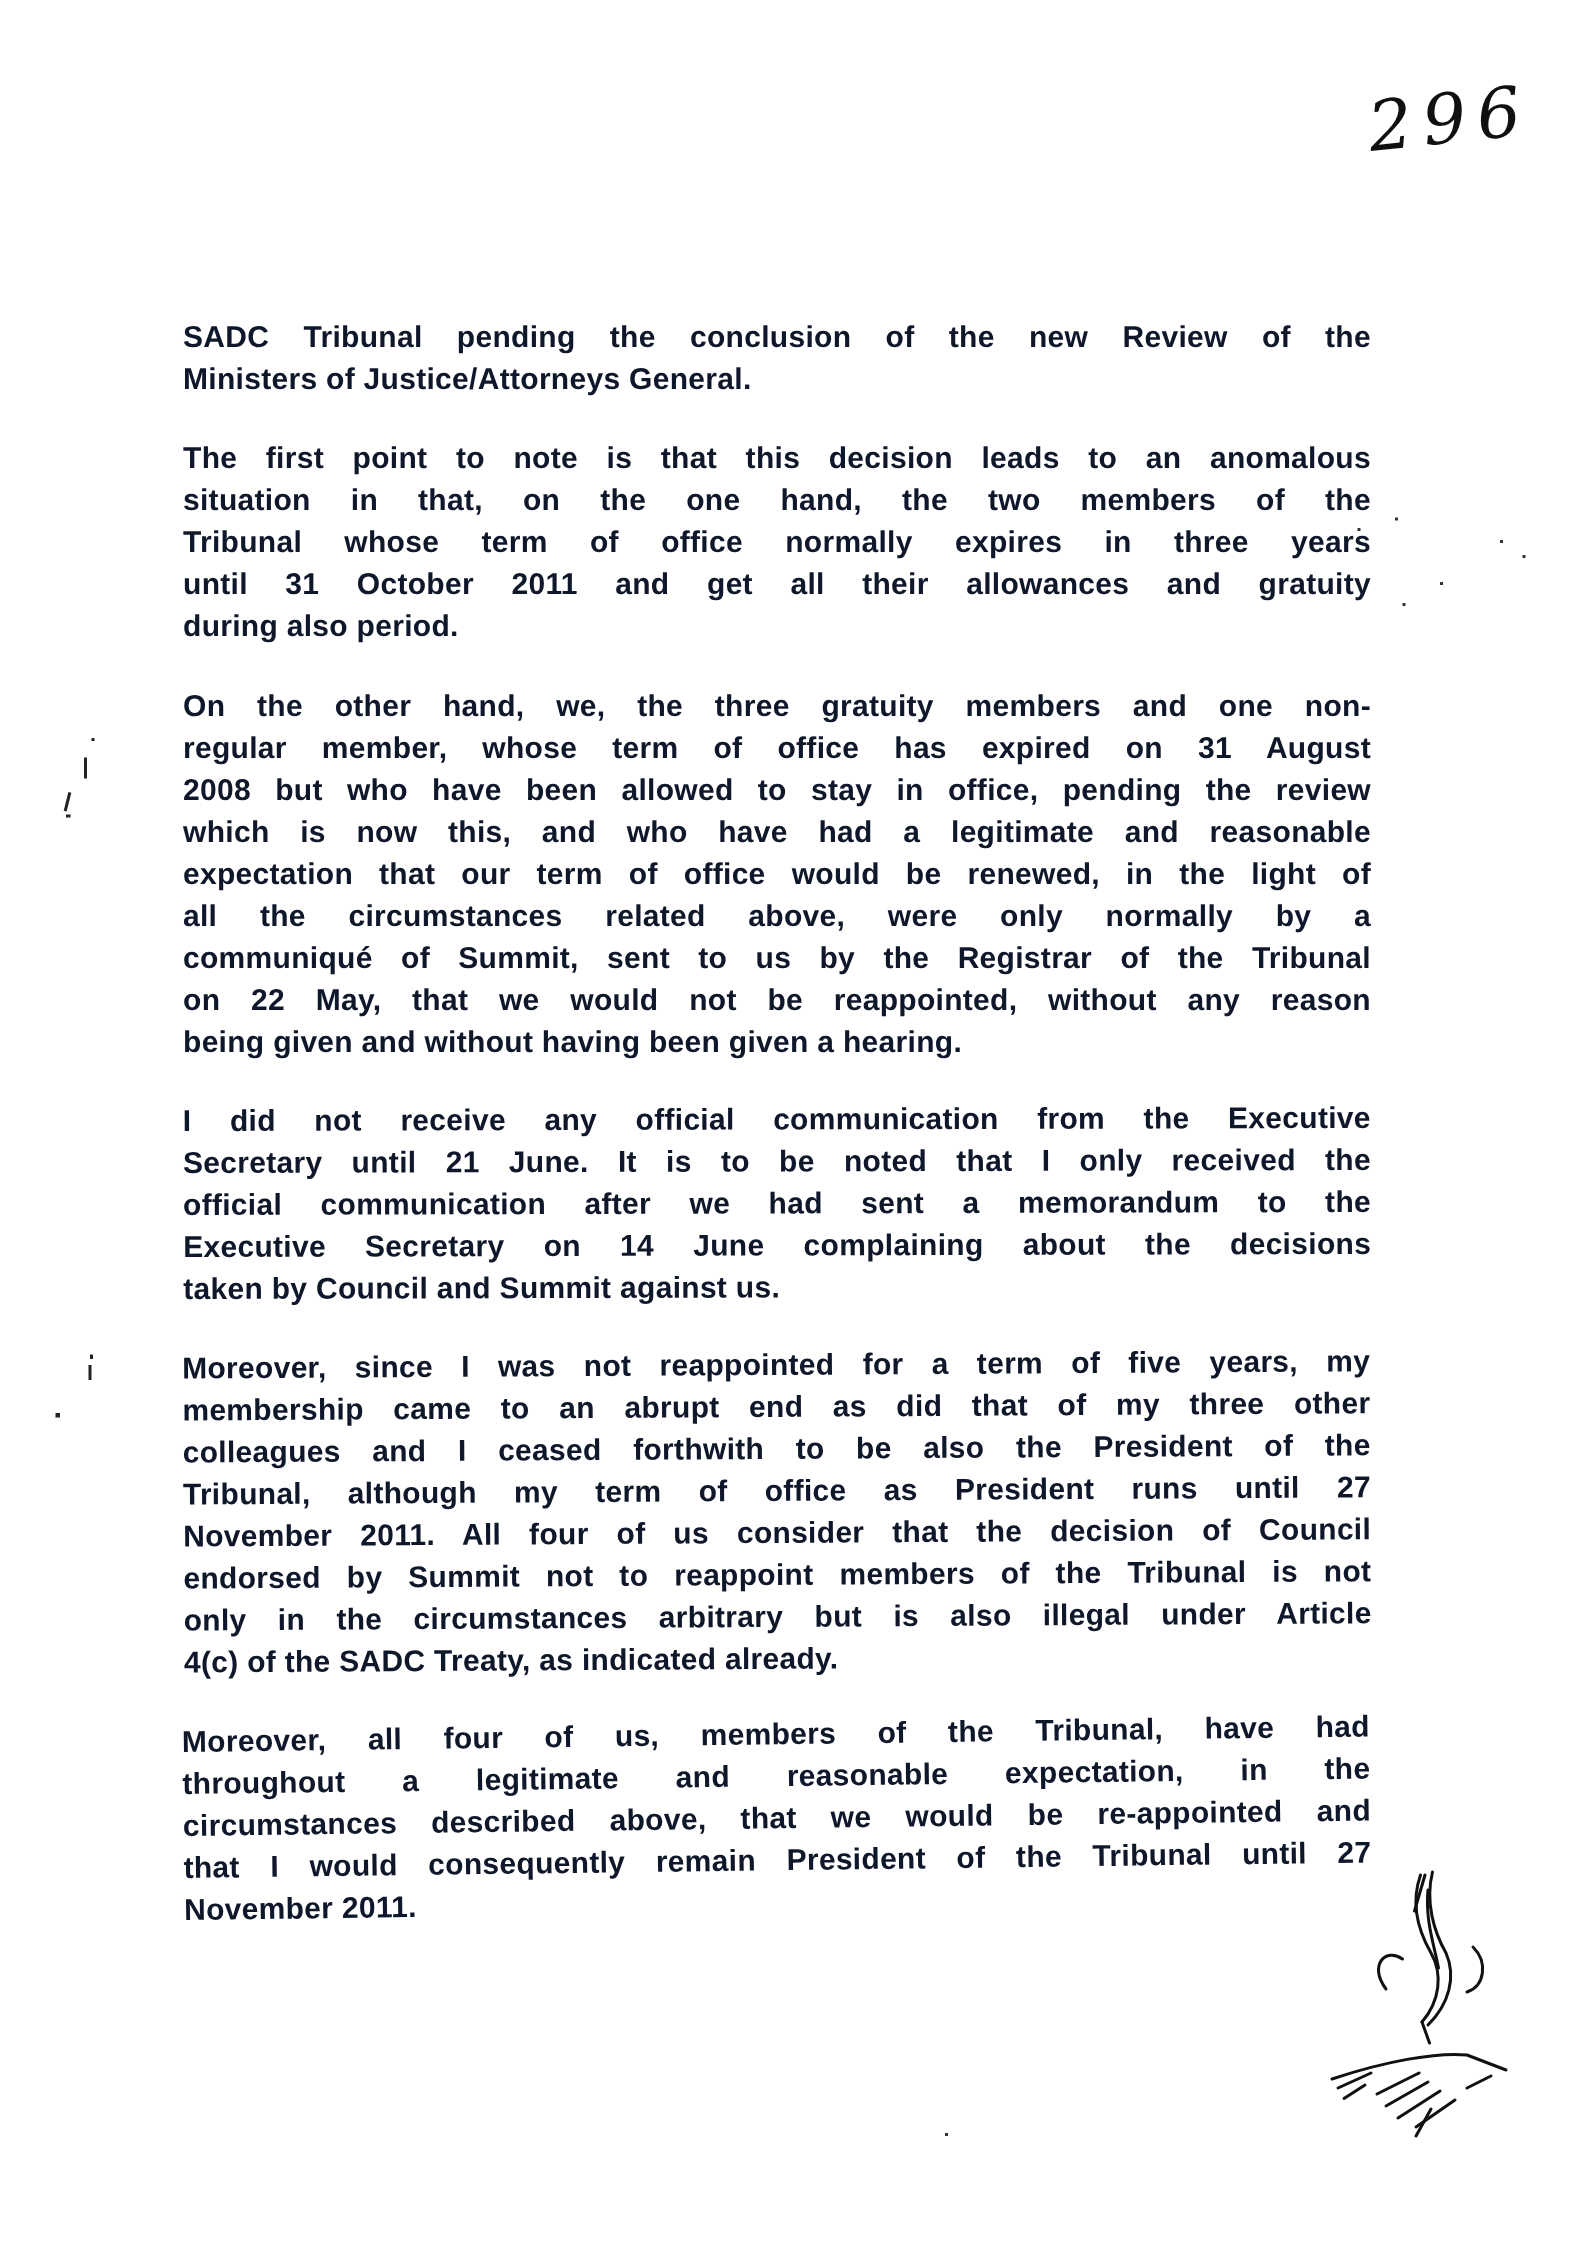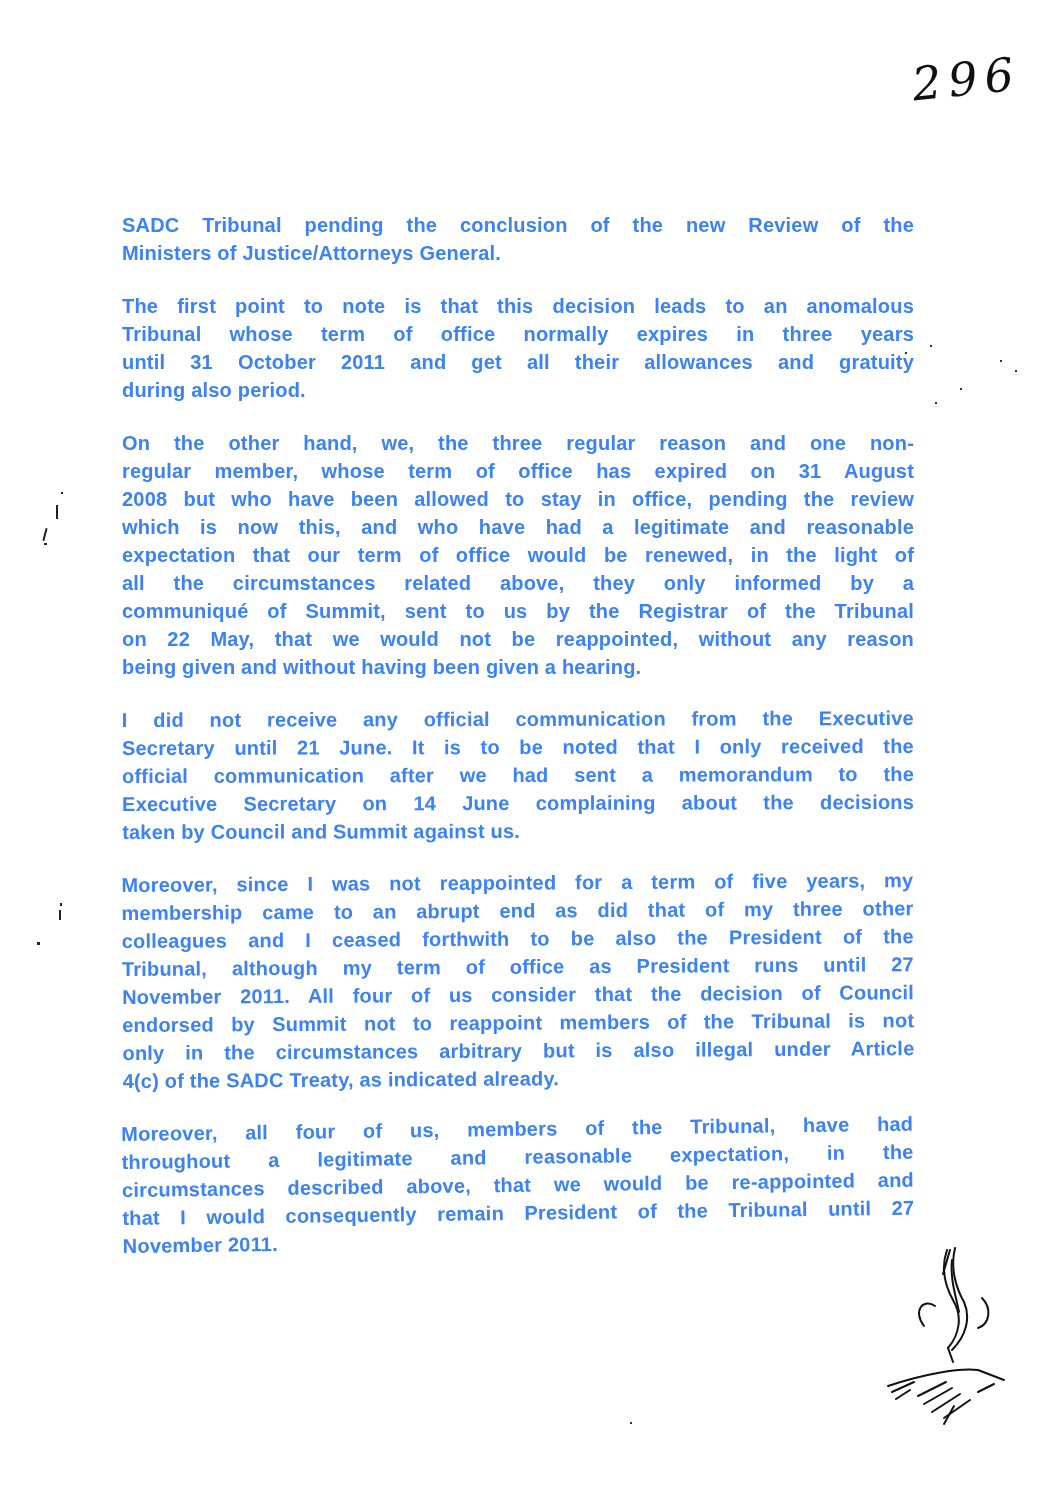--- a/index.html
+++ b/index.html
@@ -29,21 +29,21 @@
     transform: rotate(-6deg);
     white-space: nowrap;
   }
 
   
   .body-text {
     position: absolute;
     left: 122px;
     top: 211px;
     width: 792px;
-    color: #3b82f6;
+    color: #0f172a;
     font-weight: 700;
     font-size: 20px;
     line-height: 28px;
     letter-spacing: 0.2px;
   }
   .para {
     margin: 0 0 25px 0;
     transform-origin: left center;
   }
   
@@ -90,31 +90,32 @@
 
   <div class="page-number">296</div>
 
   <div class="body-text">
       <p class="para">
         <span class="line">SADC Tribunal pending the conclusion of the new Review of the</span>
         <span class="line last">Ministers of Justice/Attorneys General.</span>
       </p>
       <p class="para">
         <span class="line">The first point to note is that this decision leads to an anomalous</span>
+        <span class="line">situation in that, on the one hand, the two members of the</span>
         <span class="line">Tribunal whose term of office normally expires in three years</span>
         <span class="line">until 31 October 2011 and get all their allowances and gratuity</span>
         <span class="line last">during also period.</span>
       </p>
       <p class="para">
-        <span class="line">On the other hand, we, the three regular reason and one non-</span>
+        <span class="line">On the other hand, we, the three gratuity members and one non-</span>
         <span class="line">regular member, whose term of office has expired on 31 August</span>
         <span class="line">2008 but who have been allowed to stay in office, pending the review</span>
         <span class="line">which is now this, and who have had a legitimate and reasonable</span>
         <span class="line">expectation that our term of office would be renewed, in the light of</span>
-        <span class="line">all the circumstances related above, they only informed by a</span>
+        <span class="line">all the circumstances related above, were only normally by a</span>
         <span class="line">communiqué of Summit, sent to us by the Registrar of the Tribunal</span>
         <span class="line">on 22 May, that we would not be reappointed, without any reason</span>
         <span class="line last">being given and without having been given a hearing.</span>
       </p>
       <p class="para">
         <span class="line">I did not receive any official communication from the Executive</span>
         <span class="line">Secretary until 21 June. It is to be noted that I only received the</span>
         <span class="line">official communication after we had sent a memorandum to the</span>
         <span class="line">Executive Secretary on 14 June complaining about the decisions</span>
         <span class="line last">taken by Council and Summit against us.</span>

